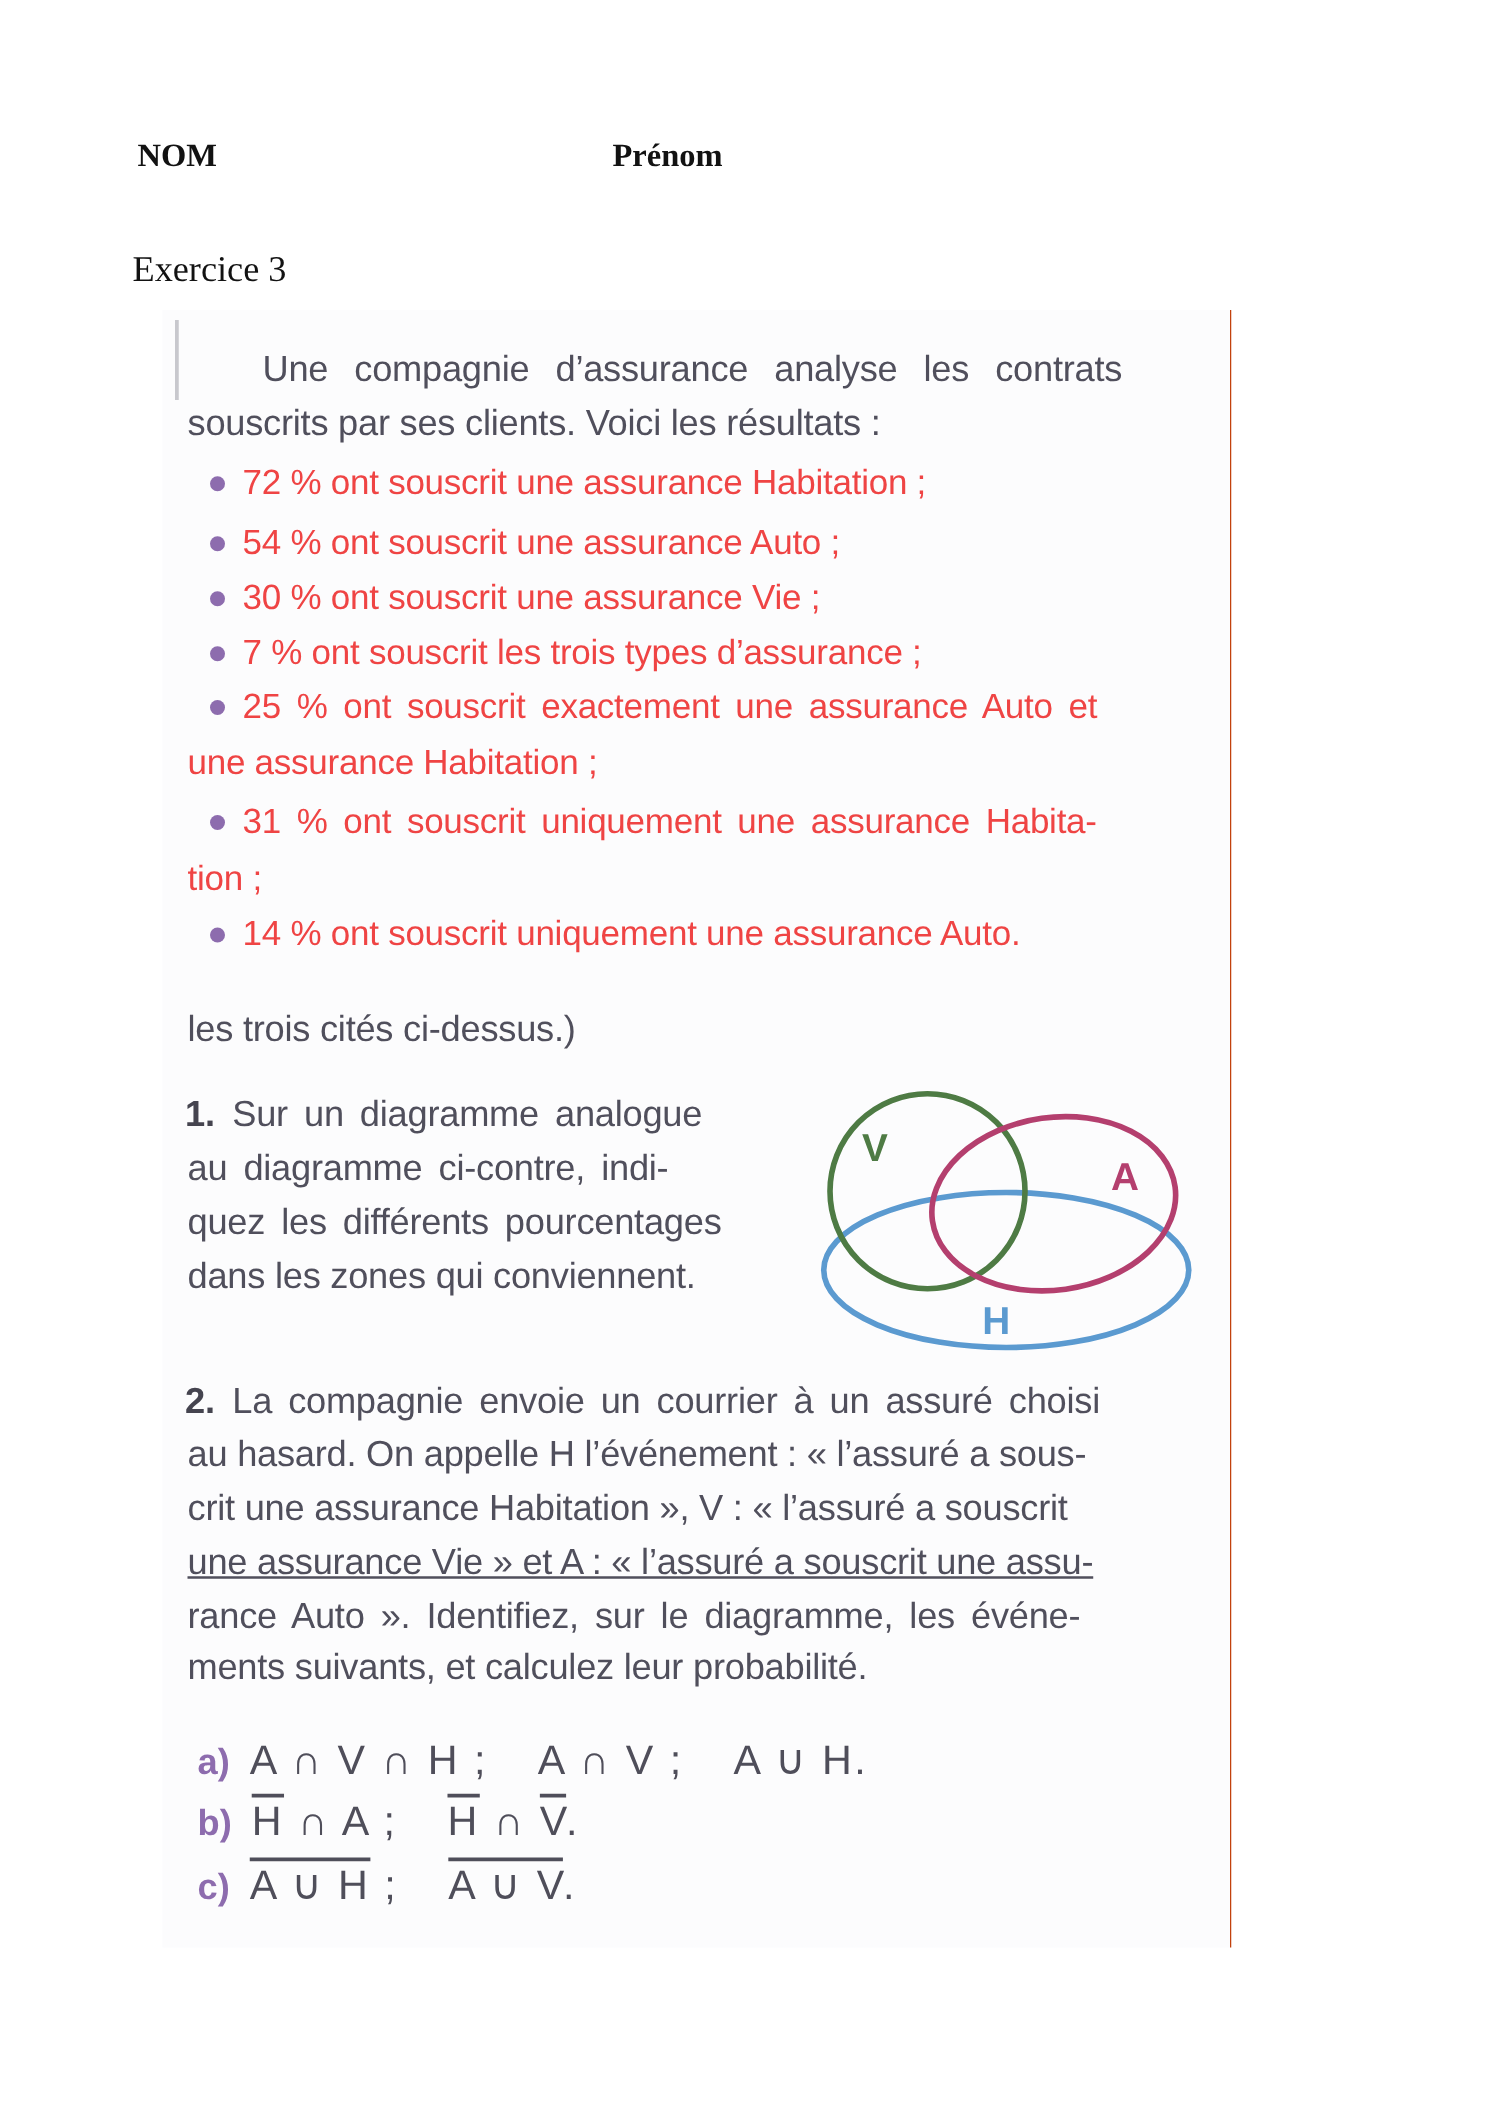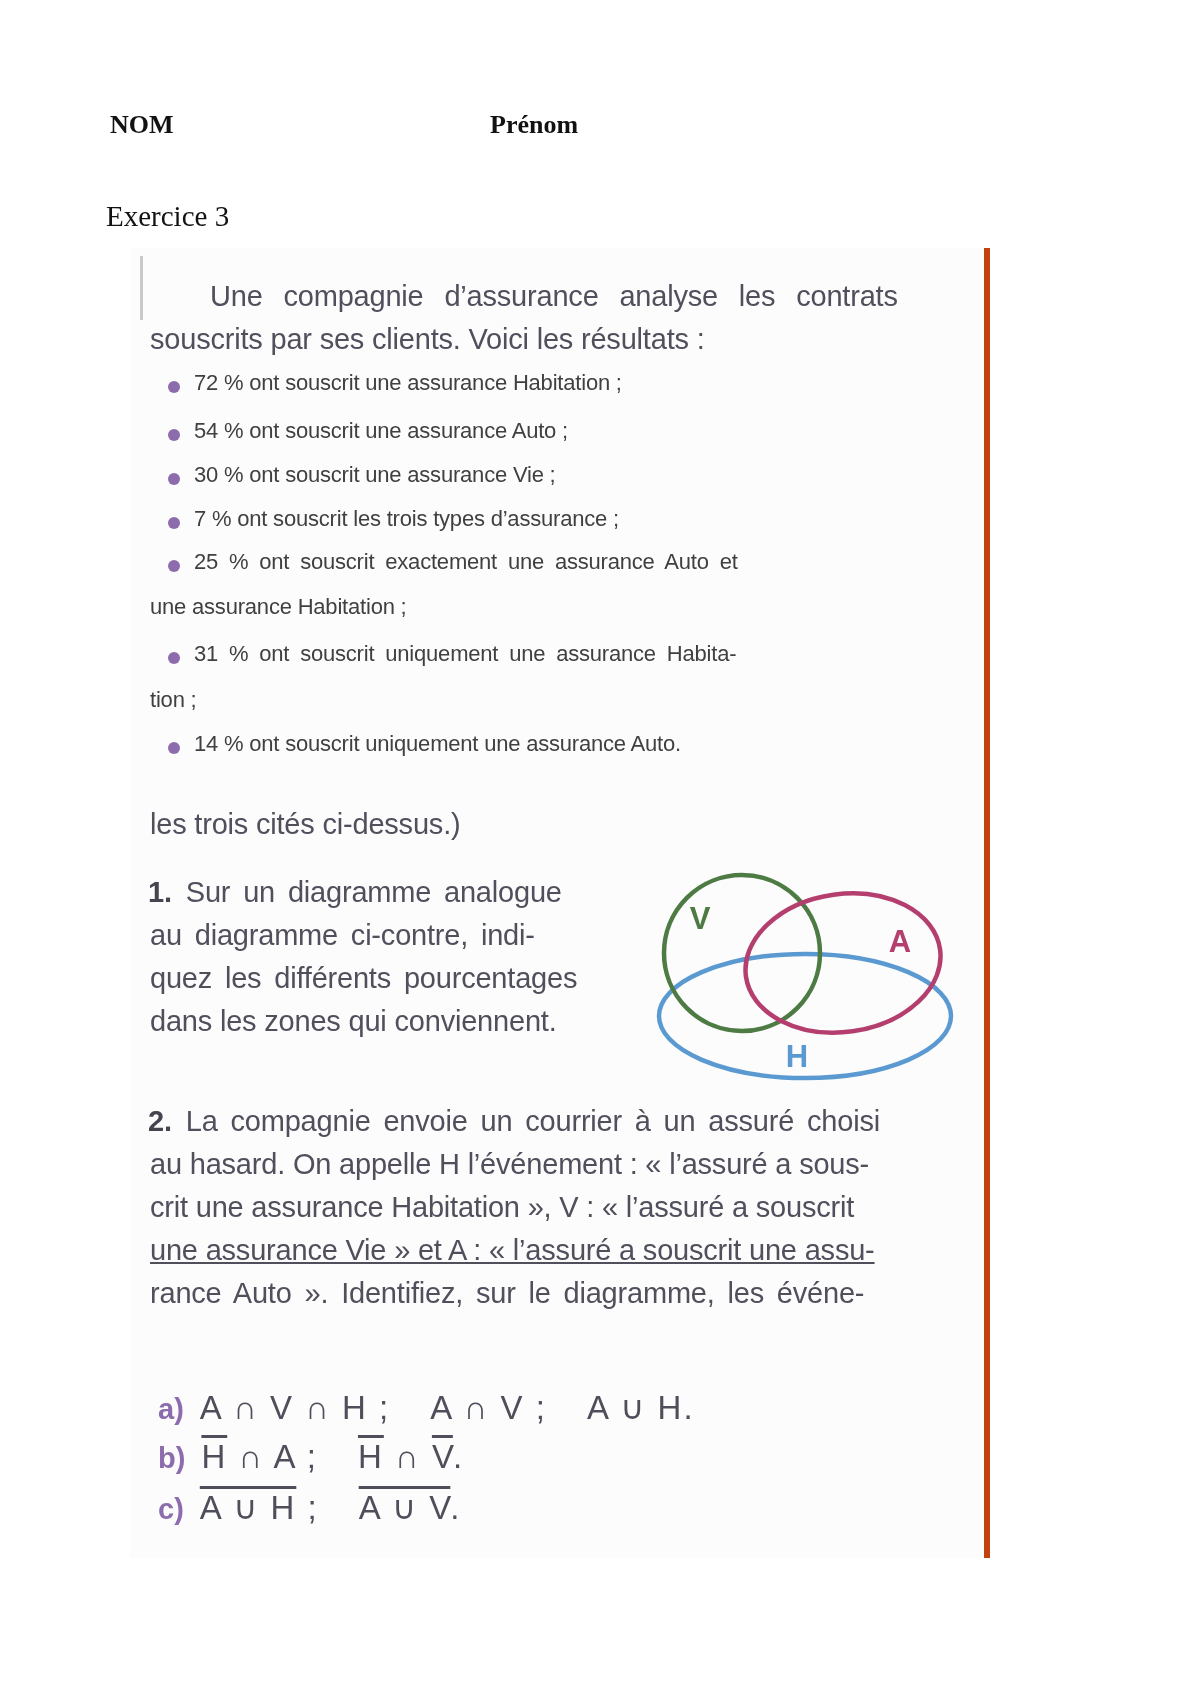--- a/index.html
+++ b/index.html
@@ -5,30 +5,30 @@
   html,body{margin:0;padding:0;background:#ffffff;}
   .page{position:relative;width:1098px;height:1684px;background:#ffffff;overflow:hidden;
         font-family:"Liberation Sans",sans-serif;}
   
   .hdr{position:absolute;font-family:"Liberation Serif",serif;font-weight:bold;
        font-size:26px;color:#121212;}
   .ex-title{position:absolute;font-family:"Liberation Serif",serif;font-weight:normal;
        font-size:29px;color:#121212;}
   
   .scan{position:absolute;left:130px;top:248px;width:854px;height:1310px;
-        background:#fcfcfd;border-right:6px solid #c2410c;}
+        background:#fcfcfd;border-right:1px solid #c2410c;}
   .artifact{position:absolute;left:10px;top:8px;width:3px;height:64px;background:#c8c8cd;}
   .line{position:absolute;white-space:nowrap;font-size:29px;letter-spacing:-0.2px;
         color:#504f5c;}
   .num{font-weight:bold;color:#45444f;margin-right:14px;}
   .spread{word-spacing:5px;}
   .spread-wide{word-spacing:13px;}
   .bullet{position:absolute;width:12px;height:12px;border-radius:50%;background:#8d6cae;
           top:11px;left:-26px;}
-  .brow{position:absolute;white-space:nowrap;font-size:22px;letter-spacing:-0.2px;color:#404040;}
+  .brow{position:absolute;white-space:nowrap;font-size:28px;letter-spacing:-0.2px;color:#ef4444;}
   
   .mline{position:absolute;white-space:nowrap;font-size:33px;color:#4f4e5a;letter-spacing:2px;}
   .mlabel{font-weight:bold;color:#8d6cae;font-size:29px;margin-right:16px;letter-spacing:0;}
   .mexpr{margin-right:40px;}
   .ov{text-decoration:overline;text-decoration-thickness:2.5px;}
   
   .venn{position:absolute;left:508px;top:612px;}
   .vlabel{font-family:"Liberation Sans",sans-serif;font-weight:bold;font-size:31px;}
 </style>
 </head>
@@ -95,20 +95,21 @@
       <text class="vlabel" x="159" y="207" text-anchor="middle" fill="#5b9ad0">H</text>
     </svg>
 
     <div class="line spread" style="left:18px;top:857px;">
       <span class="num">2.</span><span>La compagnie envoie un courrier à un assuré choisi</span>
     </div>
     <div class="line" style="left:20px;top:900px;">au hasard. On appelle H l’événement : « l’assuré a sous-</div>
     <div class="line" style="left:20px;top:943px;">crit une assurance Habitation », V : « l’assuré a souscrit</div>
     <div class="line" style="left:20px;top:986px;text-decoration:underline;">une assurance Vie » et A : « l’assuré a souscrit une assu-</div>
     <div class="line spread" style="left:20px;top:1029px;text-align:right;">rance Auto ». Identifiez, sur le diagramme, les événe-</div>
+    <div class="line" style="left:20px;top:1070px;">ments suivants, et calculez leur probabilité.</div>
 
     <div class="mline" style="left:28px;top:1140px;">
       <span class="mlabel">a)</span><span class="mexpr">A ∩ V ∩ H ;</span><span class="mexpr">A ∩ V ;</span><span class="mexpr">A ∪ H.</span>
     </div>
     <div class="mline" style="left:28px;top:1190px;text-align:right;">
       <span class="mlabel">b)</span><span class="mexpr"><span class="ov">H</span><span> ∩ A ;</span></span><span class="mexpr"><span class="ov">H</span><span> ∩ </span><span class="ov">V</span><span>.</span></span>
     </div>
     <div class="mline" style="left:28px;top:1240px;">
       <span class="mlabel">c)</span><span class="mexpr"><span class="ov">A ∪ H</span><span> ;</span></span><span class="mexpr"><span class="ov">A ∪ V</span><span>.</span></span>
     </div>

